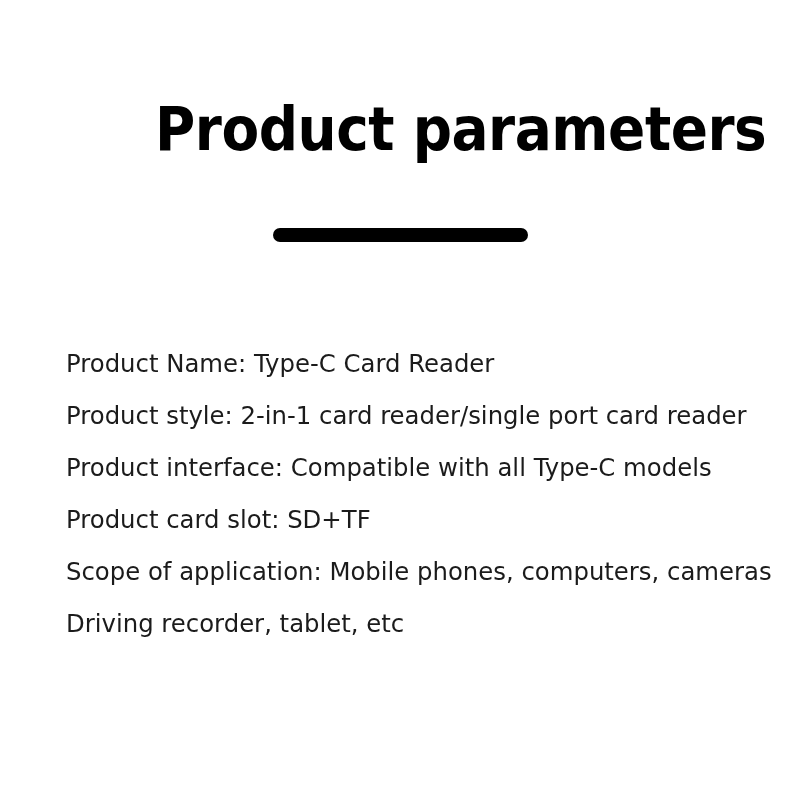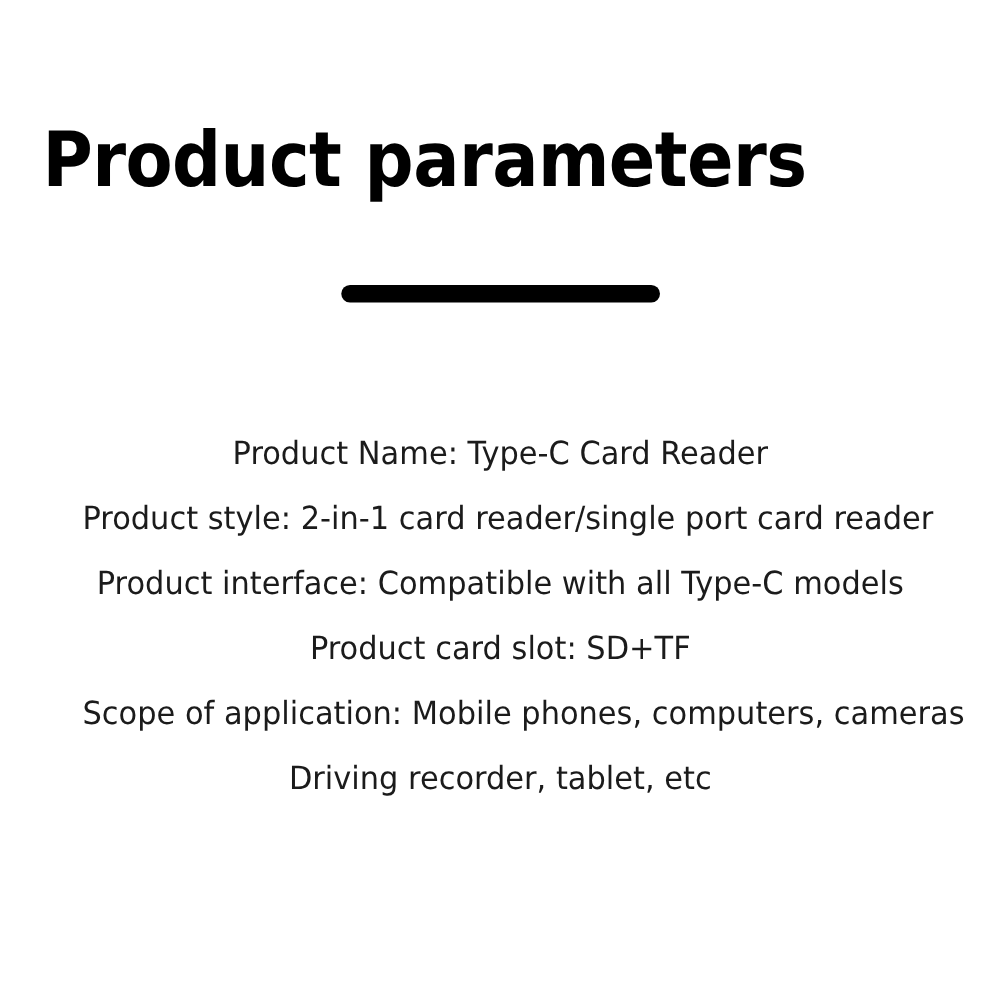--- a/index.html
+++ b/index.html
@@ -20,21 +20,21 @@
     background: #ffffff;
     box-sizing: border-box;
   }
 
   
   .title-block {
     position: absolute;
     top: 98px;
     left: 0;
     width: 800px;
-    text-align: left;
+    text-align: right;
   }
   .page-title {
     display: inline-block;
     margin: 0;
     font-family: "DejaVu Sans", sans-serif;
     font-size: 61px;
     font-weight: 700;
     line-height: 1.0;
     color: #000000;
     letter-spacing: -0.5px;
@@ -62,21 +62,20 @@
 
   
   .spec-list {
     position: absolute;
     top: 348px;
     left: 66px;
     width: 700px;
     margin: 0;
     padding: 0;
     list-style: none;
-    text-align: center;
   }
   .spec-line {
     height: 52px;
     font-family: "DejaVu Sans", sans-serif;
     font-size: 25.5px;
     font-weight: 400;
     line-height: 30px;
     color: #1b1b1b;
     white-space: nowrap;
     transform: scaleX(0.955);

